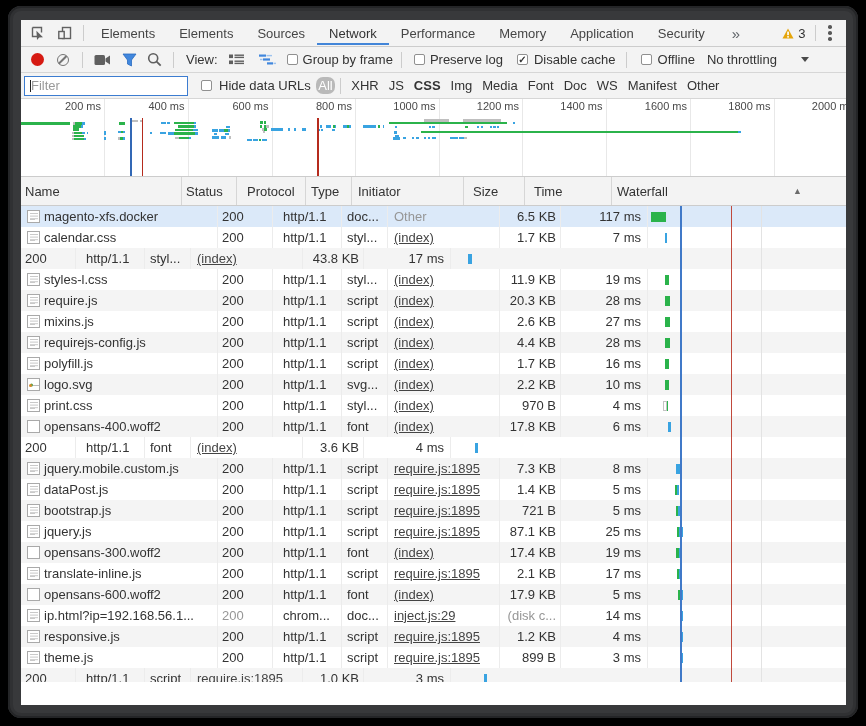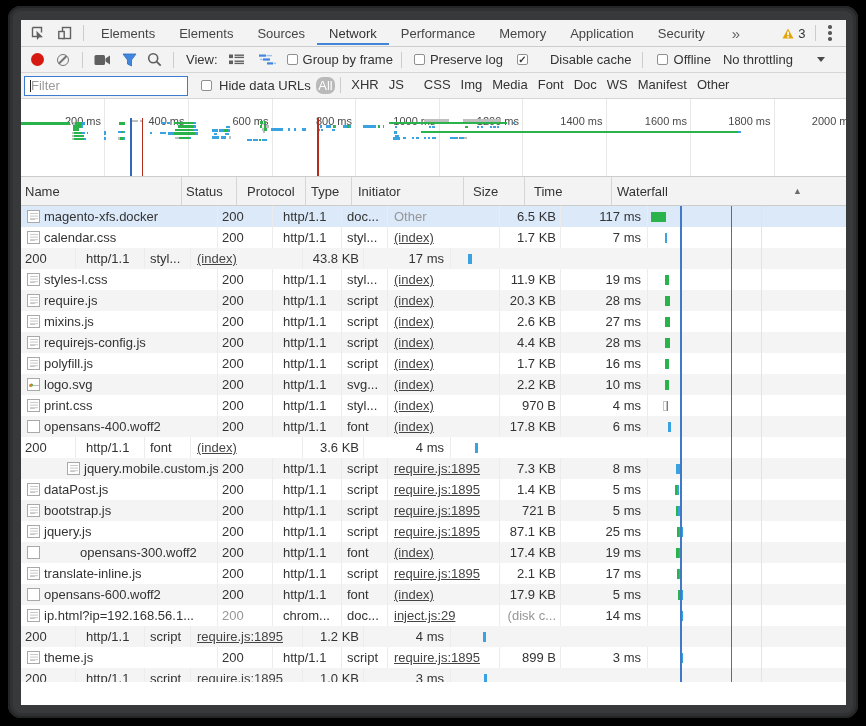--- a/index.html
+++ b/index.html
@@ -55,21 +55,21 @@
     border:1.5px solid #3c7cd0; background:#fff; display:flex; align-items:center; }
   .filter-input .caret { position:absolute; left:5px; top:3px; bottom:3px; width:1px; background:#222; }
   .filter-input .ph { color:#9a9a9a; margin-left:6px; }
   .pill { background:#b9b9b9; color:#fff; border-radius:7px; padding:1px 2.5px; }
   .ftype { color:#333; }
 
   
   .overview { position:absolute; left:0; top:79px; width:825px; height:78px;
     background:#fff; border-bottom:1px solid #ccc; overflow:hidden; }
   .ov-grid { position:absolute; top:0; bottom:0; width:1px; background:#e8e8e8; }
-  .ov-label { position:absolute; top:16px; width:70px; text-align:right;
+  .ov-label { position:absolute; top:1px; width:70px; text-align:right;
     font-size:11px; color:#494949; }
   .ov-bar { position:absolute; height:2.4px; }
   .ov-bar.g { background:#2bb34b; }
   .ov-bar.b { background:#39a3e1; }
   .ov-bar.y { background:#bfbfbf; }
   .ov-event { position:absolute; top:19px; bottom:0; }
   .ov-event.blue { width:2px; background:#3268b5; }
   .ov-event.red { width:1.5px; background:#b52b1d; }
 
   
@@ -217,21 +217,21 @@
       <span class="checkbox" id="cb-group"></span>
       <span class="cb-label" style="margin-left:5px">Group by frame</span>
     </label>
     <div class="vsep" style="margin-left:8px"></div>
     <label class="ctl" style="margin-left:12px">
       <span class="checkbox" id="cb-preserve"></span>
       <span class="cb-label" style="margin-left:5px">Preserve log</span>
     </label>
     <label class="ctl" style="margin-left:14px">
       <span class="checkbox checked" id="cb-cache"></span>
-      <span class="cb-label" style="margin-left:22px">Disable cache</span>
+      <span class="cb-label" style="margin-left:6px">Disable cache</span>
     </label>
     <div class="vsep" style="margin-left:10px"></div>
     <label class="ctl" style="margin-left:14px">
       <span class="checkbox" id="cb-offline"></span>
       <span class="cb-label" style="margin-left:6px">Offline</span>
     </label>
     <div class="ctl" style="margin-left:12px">
       <span class="cb-label">No throttling</span>
     </div>
     <div class="ddarrow" style="margin-left:24px"></div>
@@ -239,26 +239,26 @@
 
   <div class="filterbar">
     <div class="filter-input">
       <div class="caret"></div>
       <span class="ph">Filter</span>
     </div>
     <label class="ctl" style="margin-left:13px">
       <span class="checkbox"></span>
       <span class="cb-label" style="margin-left:7px">Hide data URLs</span>
     </label>
-    <div id="ftypes" style="display:flex;margin-left:5px">
+    <div id="ftypes" style="display:flex;align-items:center;margin-left:5px">
         <span class="pill" style="margin-left: 0px;">All</span>
         <div class="vsep" style="margin-left: 5px;"></div>
         <span class="ftype" style="margin-left: 10px;">XHR</span>
         <span class="ftype" style="margin-left: 10px;">JS</span>
-        <span class="ftype" style="margin-left: 20px;">CSS</span>
+        <span class="ftype" style="margin-left: 10px; font-weight: bold;">CSS</span>
         <span class="ftype" style="margin-left: 10px;">Img</span>
         <span class="ftype" style="margin-left: 10px;">Media</span>
         <span class="ftype" style="margin-left: 10px;">Font</span>
         <span class="ftype" style="margin-left: 10px;">Doc</span>
         <span class="ftype" style="margin-left: 10px;">WS</span>
         <span class="ftype" style="margin-left: 10px;">Manifest</span>
         <span class="ftype" style="margin-left: 10px;">Other</span>
       </div>
   </div>
 
@@ -739,21 +739,21 @@
           <span>3.6 KB</span>
         </div>
         <div class="cell num rsep" style="width: 87px; padding-right: 7px;">
           <span>4 ms</span>
         </div>
         <div class="cell wf-cell">
           <div class="wf-bar b" style="left: 23.5px; width: 3px;"></div>
         </div>
       </div>
       <div class="row stripe">
-        <div class="cell name-cell rsep" style="width: 197px; padding-left: 40px;">
+        <div class="cell name-cell rsep" style="width: 197px;">
           <span class="ficon doc"></span>
           <span>jquery.mobile.custom.js</span>
         </div>
         <div class="cell rsep" style="width: 55px; padding-left: 4px;">
           <span>200</span>
         </div>
         <div class="cell rsep" style="width: 69px; padding-left: 10px;">
           <span>http/1.1</span>
         </div>
         <div class="cell rsep" style="width: 46px; padding-left: 5px;">
@@ -850,21 +850,21 @@
         </div>
         <div class="cell num rsep" style="width: 87px; padding-right: 7px;">
           <span>25 ms</span>
         </div>
         <div class="cell wf-cell">
           <div class="wf-bar g" style="left: 28.7px; width: 2.3px;"></div>
           <div class="wf-bar b" style="left: 31px; width: 4.2px;"></div>
         </div>
       </div>
       <div class="row stripe">
-        <div class="cell name-cell rsep" style="width: 197px; gap: 36px;">
+        <div class="cell name-cell rsep" style="width: 197px;">
           <span class="ficon font"></span>
           <span>opensans-300.woff2</span>
         </div>
         <div class="cell rsep" style="width: 55px; padding-left: 4px;">
           <span>200</span>
         </div>
         <div class="cell rsep" style="width: 69px; padding-left: 10px;">
           <span>http/1.1</span>
         </div>
         <div class="cell rsep" style="width: 46px; padding-left: 5px;">
@@ -961,20 +961,24 @@
           <span class="gray">(disk c...</span>
         </div>
         <div class="cell num rsep" style="width: 87px; padding-right: 7px;">
           <span>14 ms</span>
         </div>
         <div class="cell wf-cell">
           <div class="wf-bar b" style="left: 31.6px; width: 3.3px;"></div>
         </div>
       </div>
       <div class="row stripe">
+        <div class="cell name-cell rsep" style="width: 197px;">
+          <span class="ficon doc"></span>
+          <span>responsive.js</span>
+        </div>
         <div class="cell rsep" style="width: 55px; padding-left: 4px;">
           <span>200</span>
         </div>
         <div class="cell rsep" style="width: 69px; padding-left: 10px;">
           <span>http/1.1</span>
         </div>
         <div class="cell rsep" style="width: 46px; padding-left: 5px;">
           <span>script</span>
         </div>
         <div class="cell rsep" style="width: 112px; padding-left: 6px;">

